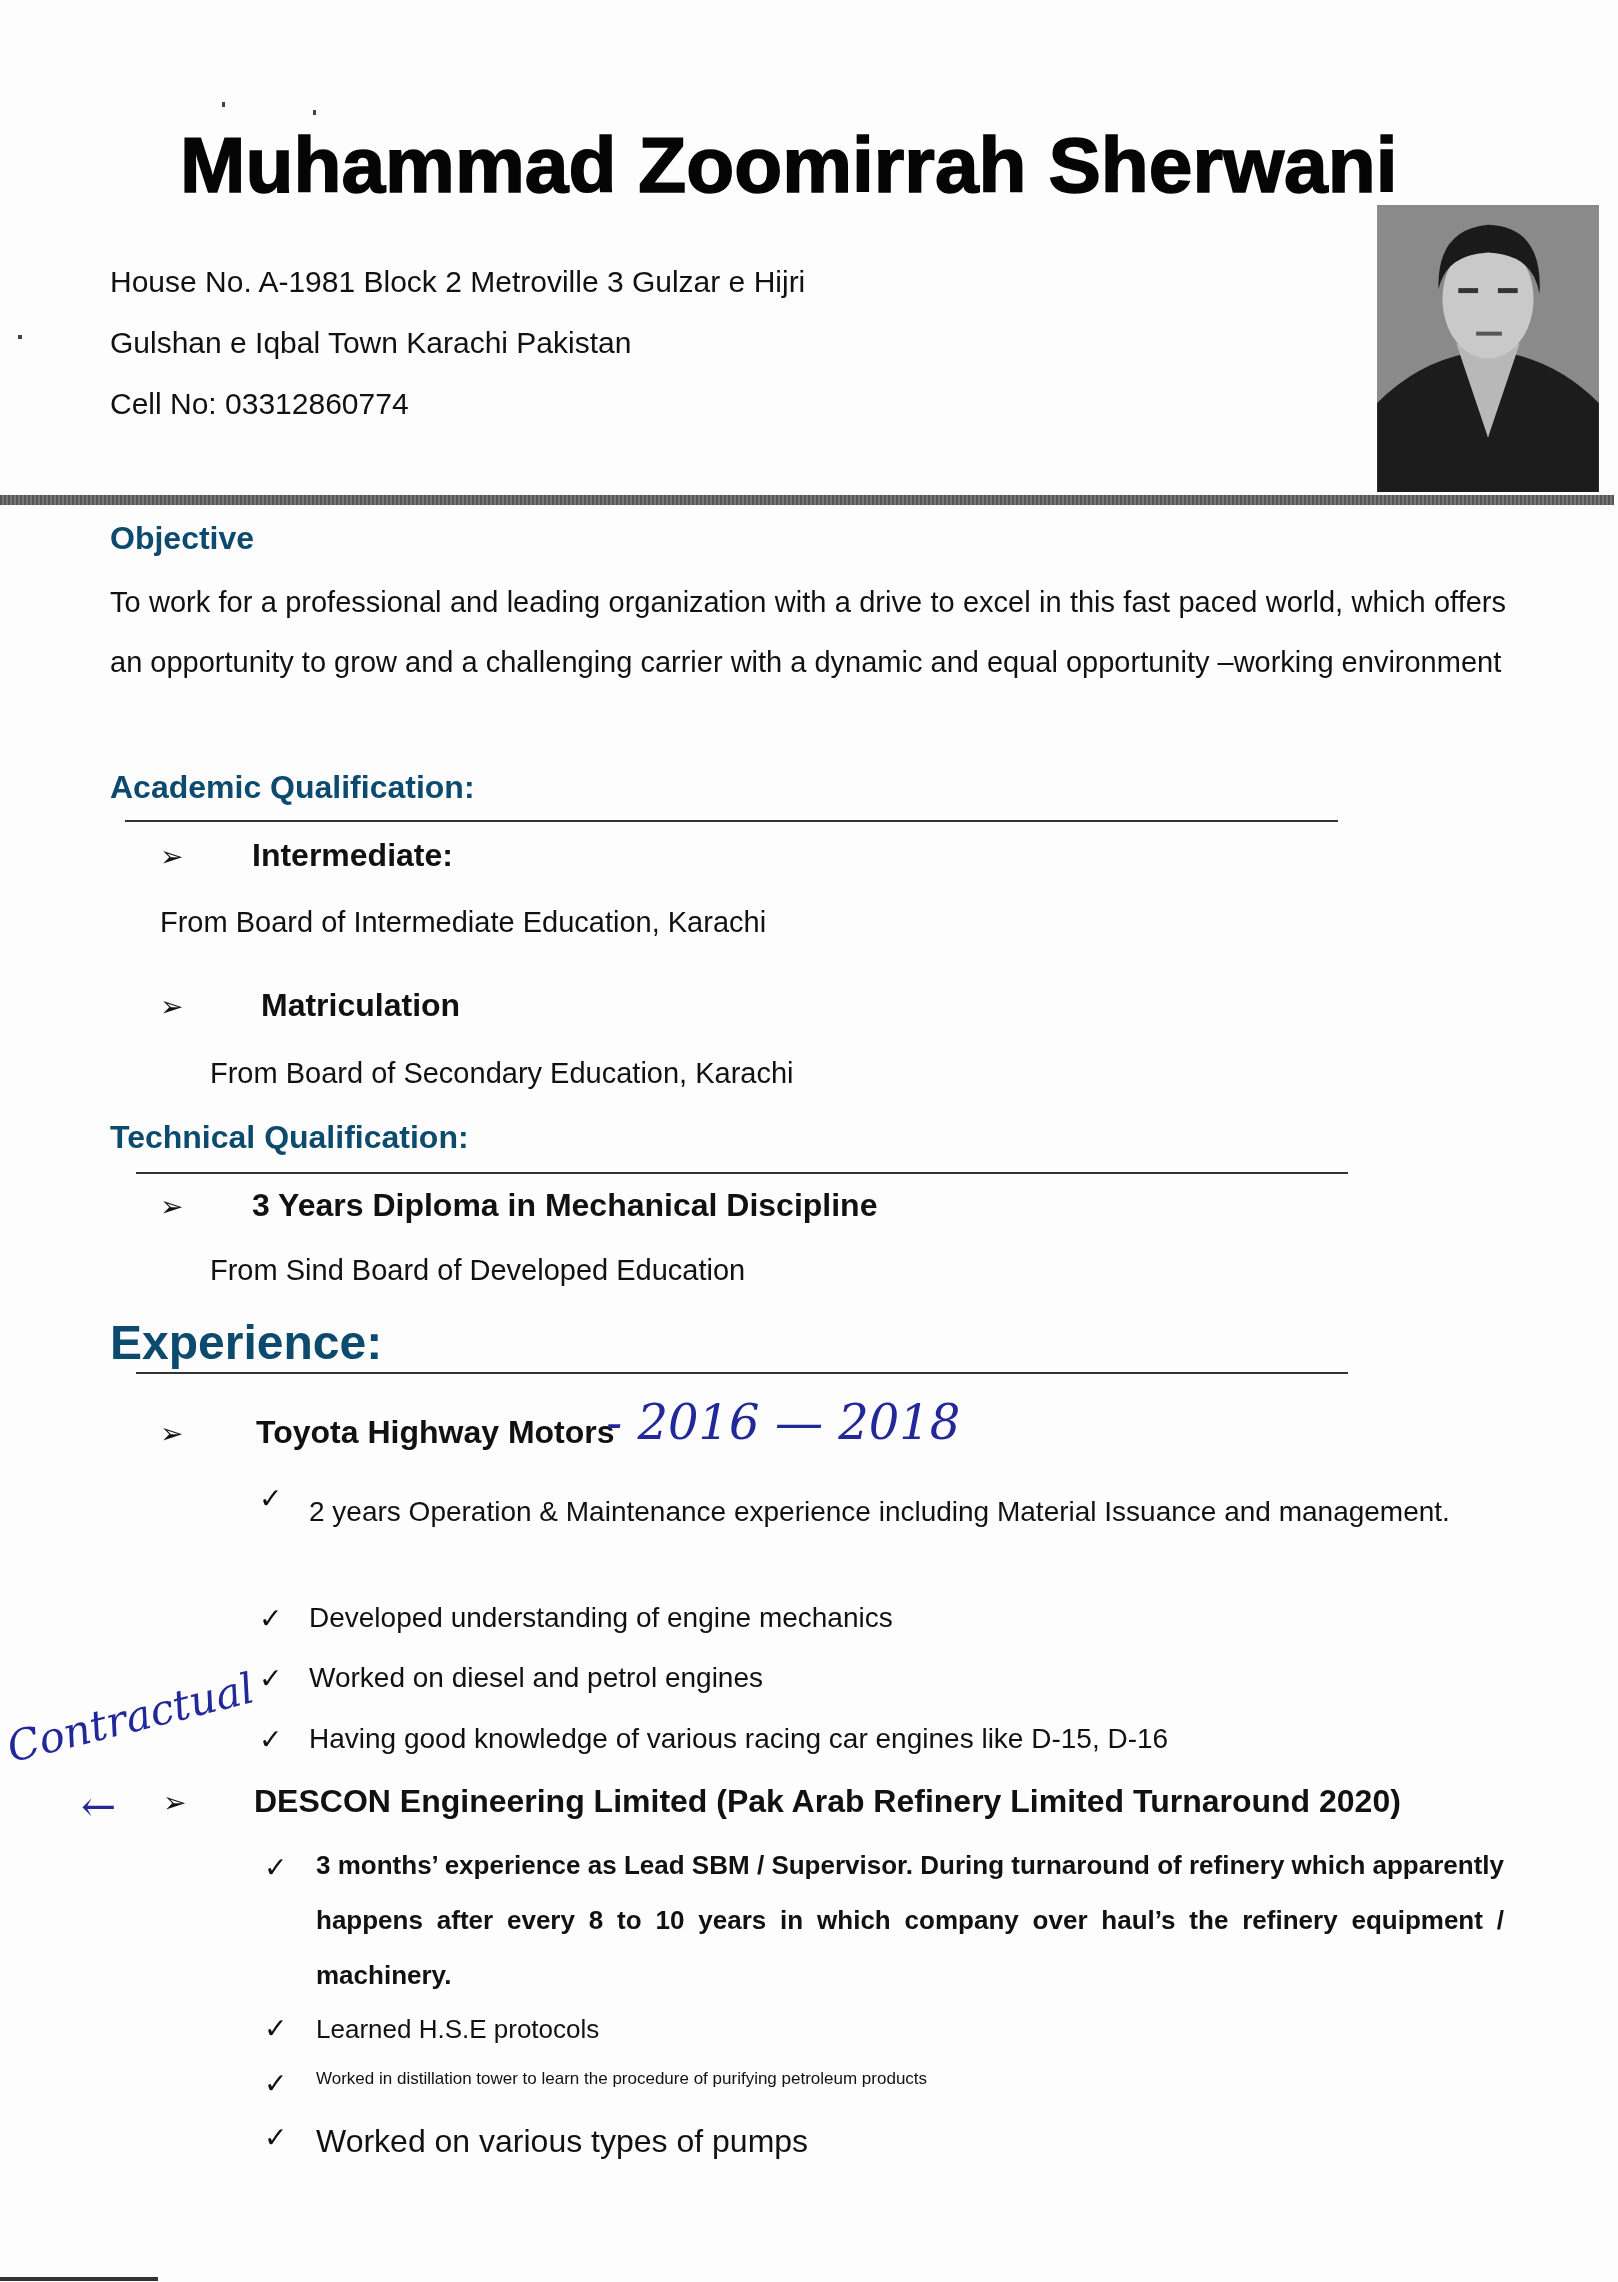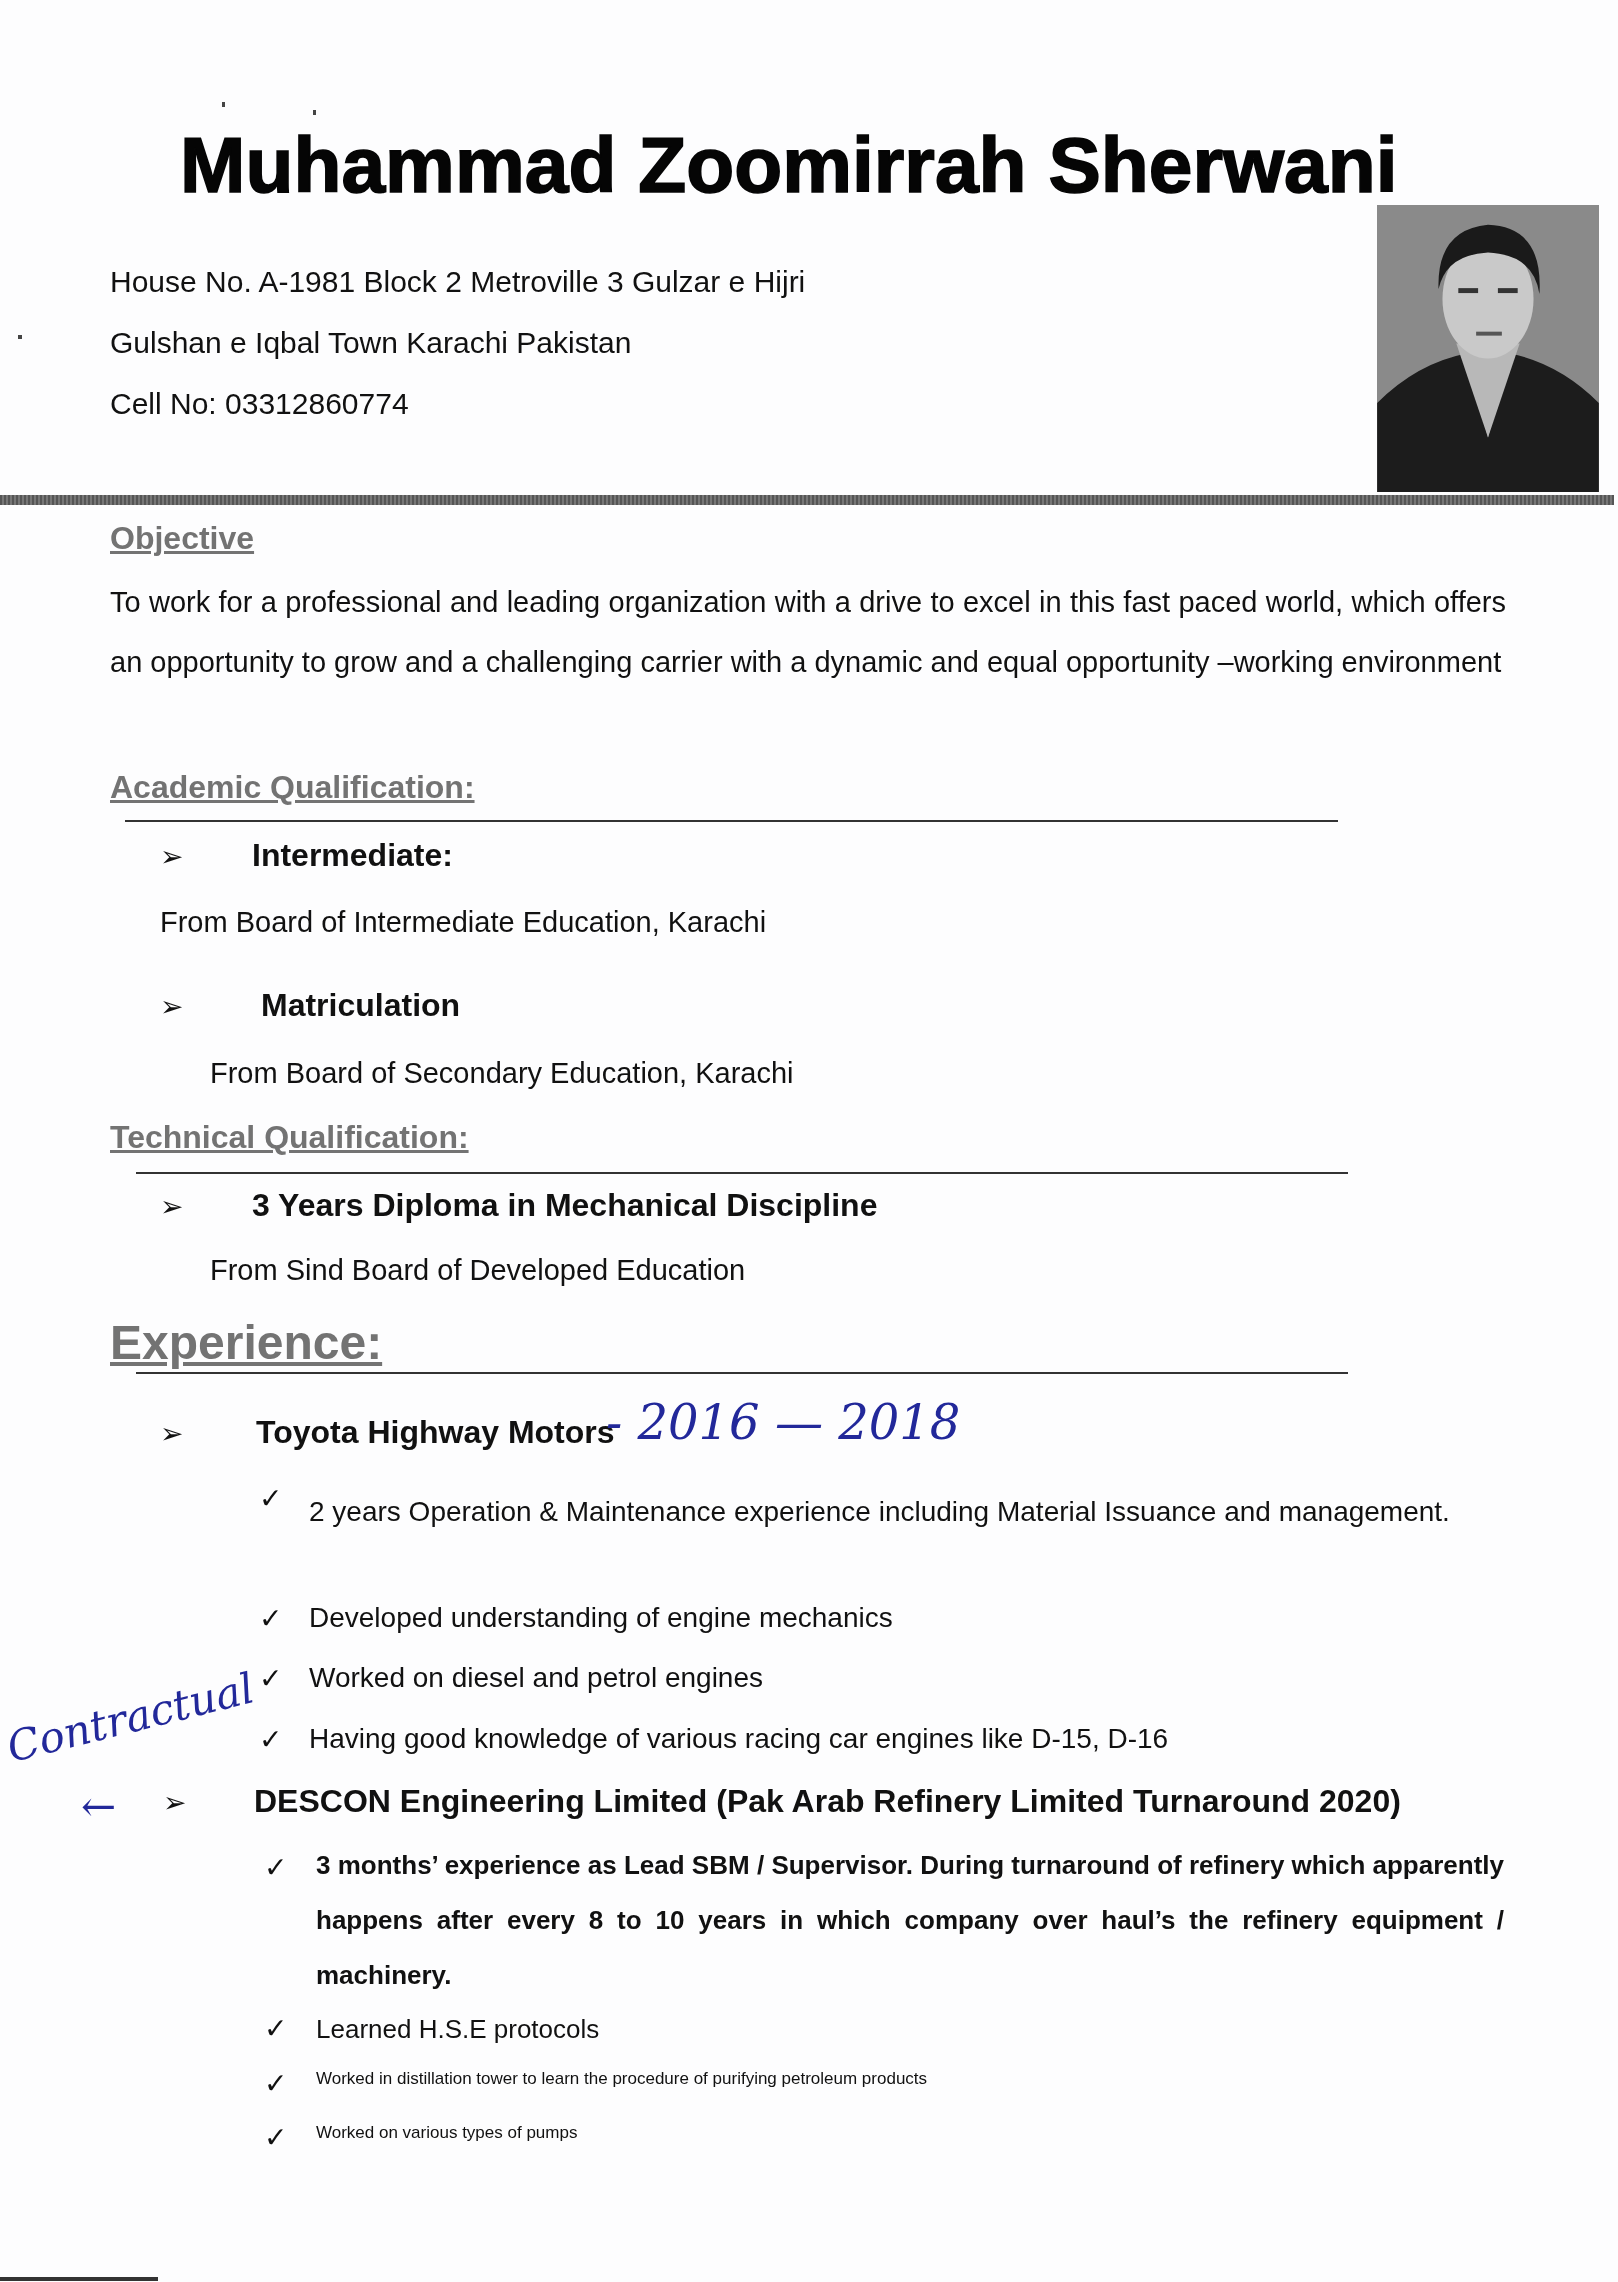--- a/index.html
+++ b/index.html
@@ -20,21 +20,21 @@
   }
   .contact { position: absolute; left: 110px; font-size: 30px; color: #111; }
   .photo {
     position: absolute; left: 1377px; top: 205px; width: 222px; height: 287px;
     background: #8d8d8d; overflow: hidden;
   }
   .top-rule {
     position: absolute; left: 0; top: 495px; width: 1614px; height: 10px;
     background: repeating-linear-gradient(90deg, #555 0 2px, #777 2px 4px);
   }
-  .heading { position: absolute; left: 110px; font-weight: bold; font-size: 32px; color: #737373; text-decoration: underline; }
+  .heading { position: absolute; left: 110px; font-weight: bold; font-size: 32px; color: #0c4a6e; }
   .para { position: absolute; left: 110px; width: 1396px; font-size: 29px; line-height: 60px; text-align: justify; }
   .rule { position: absolute; height: 2px; background: #333; }
   .bullet-arrow { position: absolute; font-size: 28px; font-weight: bold; }
   .sub-heading { position: absolute; font-weight: bold; font-size: 32px; margin-left: 42px; }
   .sub-text { position: absolute; font-size: 29px; }
   .check { position: absolute; font-size: 28px; }
   .item-text { position: absolute; font-size: 28px; }
   .item-text.just { text-align: justify; text-align-last: left; }
   .bold-item { position: absolute; font-size: 26px; font-weight: bold; line-height: 55px; text-align: justify; text-align-last: left; }
   .hand {
@@ -122,17 +122,17 @@
   <div class="check" style="left:264px;top:1851px;">✓</div>
   <div class="bold-item" style="left:316px;top:1838px;width:1188px;">3 months’ experience as Lead SBM / Supervisor. During turnaround of refinery which apparently happens after every 8 to 10 years in which company over haul’s the refinery equipment / machinery.</div>
 
   <div class="check" style="left:264px;top:2012px;">✓</div>
   <div class="item-text" style="left:316px;top:2014px;font-size:26px;">Learned H.S.E protocols</div>
 
   <div class="check" style="left:264px;top:2067px;">✓</div>
   <div class="item-text" style="left:316px;top:2069px;font-size:17px;text-align:right;">Worked in distillation tower to learn the procedure of purifying petroleum products</div>
 
   <div class="check" style="left:264px;top:2121px;">✓</div>
-  <div class="item-text" style="left:316px;top:2123px;font-size:17px;">Worked on various types of pumps</div>
+  <div class="item-text" style="left:316px;top:2123px;font-size:32px;">Worked on various types of pumps</div>
 
   <div class="bottom-rule"></div>
 </div>
 
 
 </body></html>

